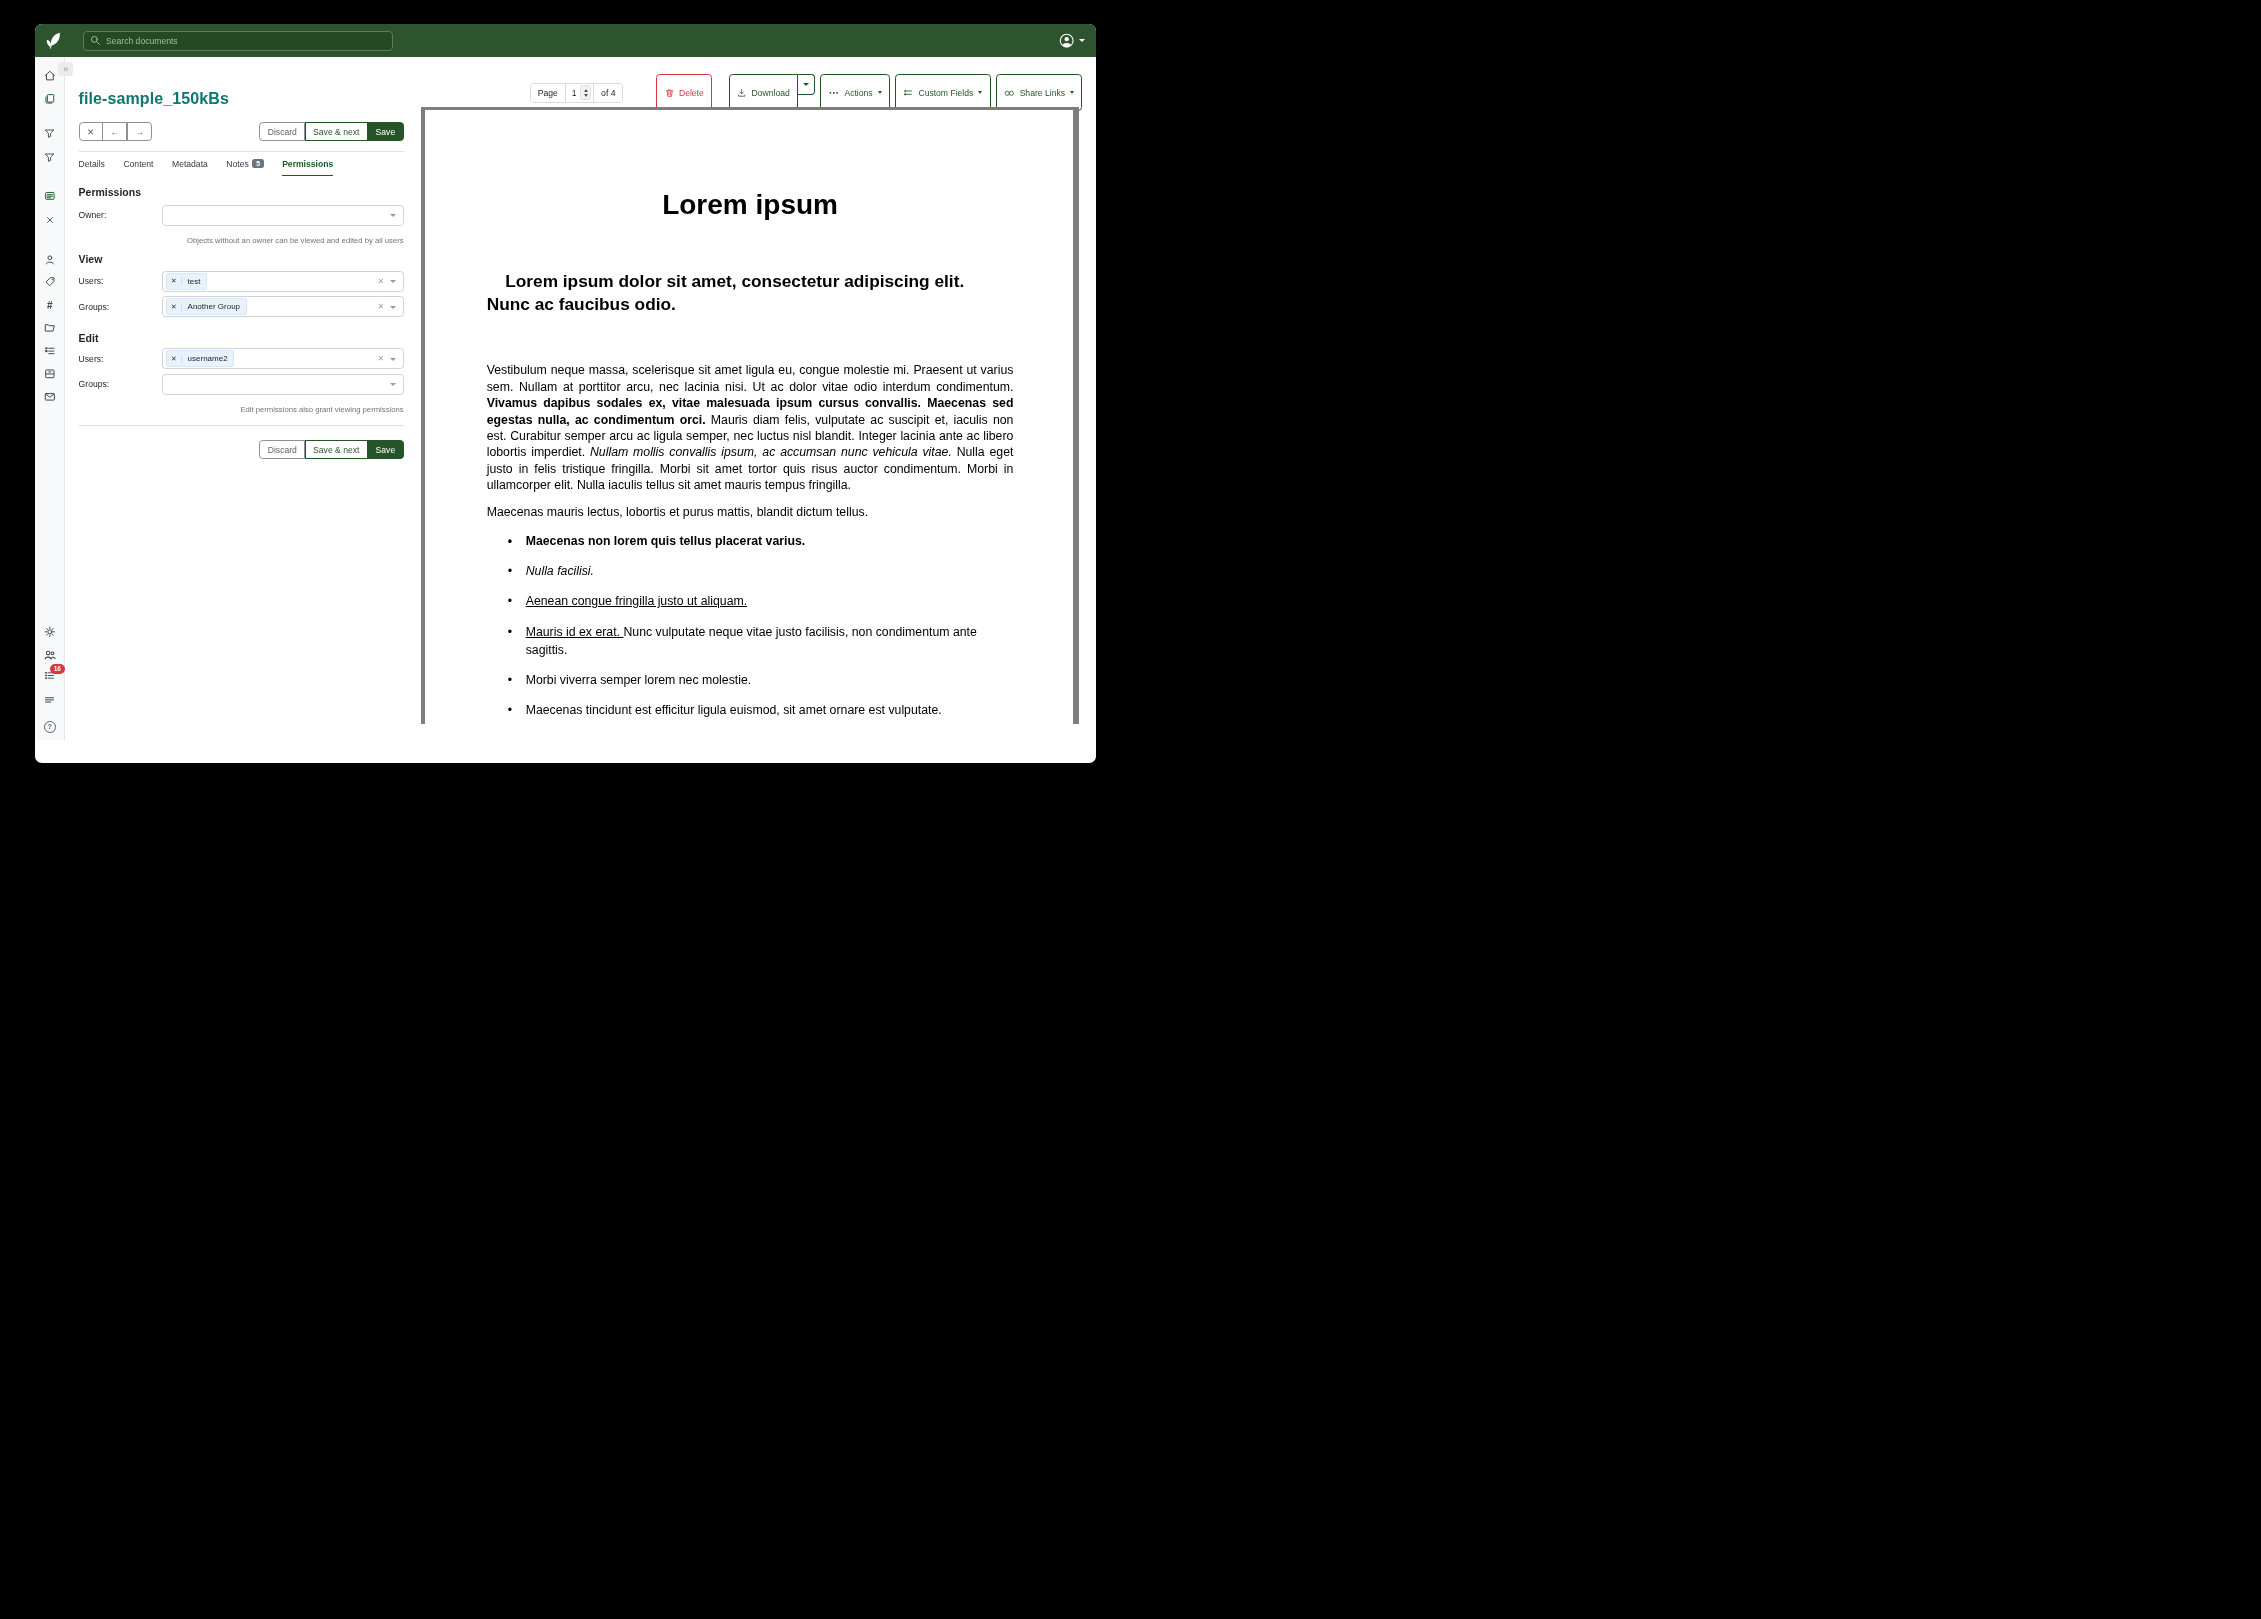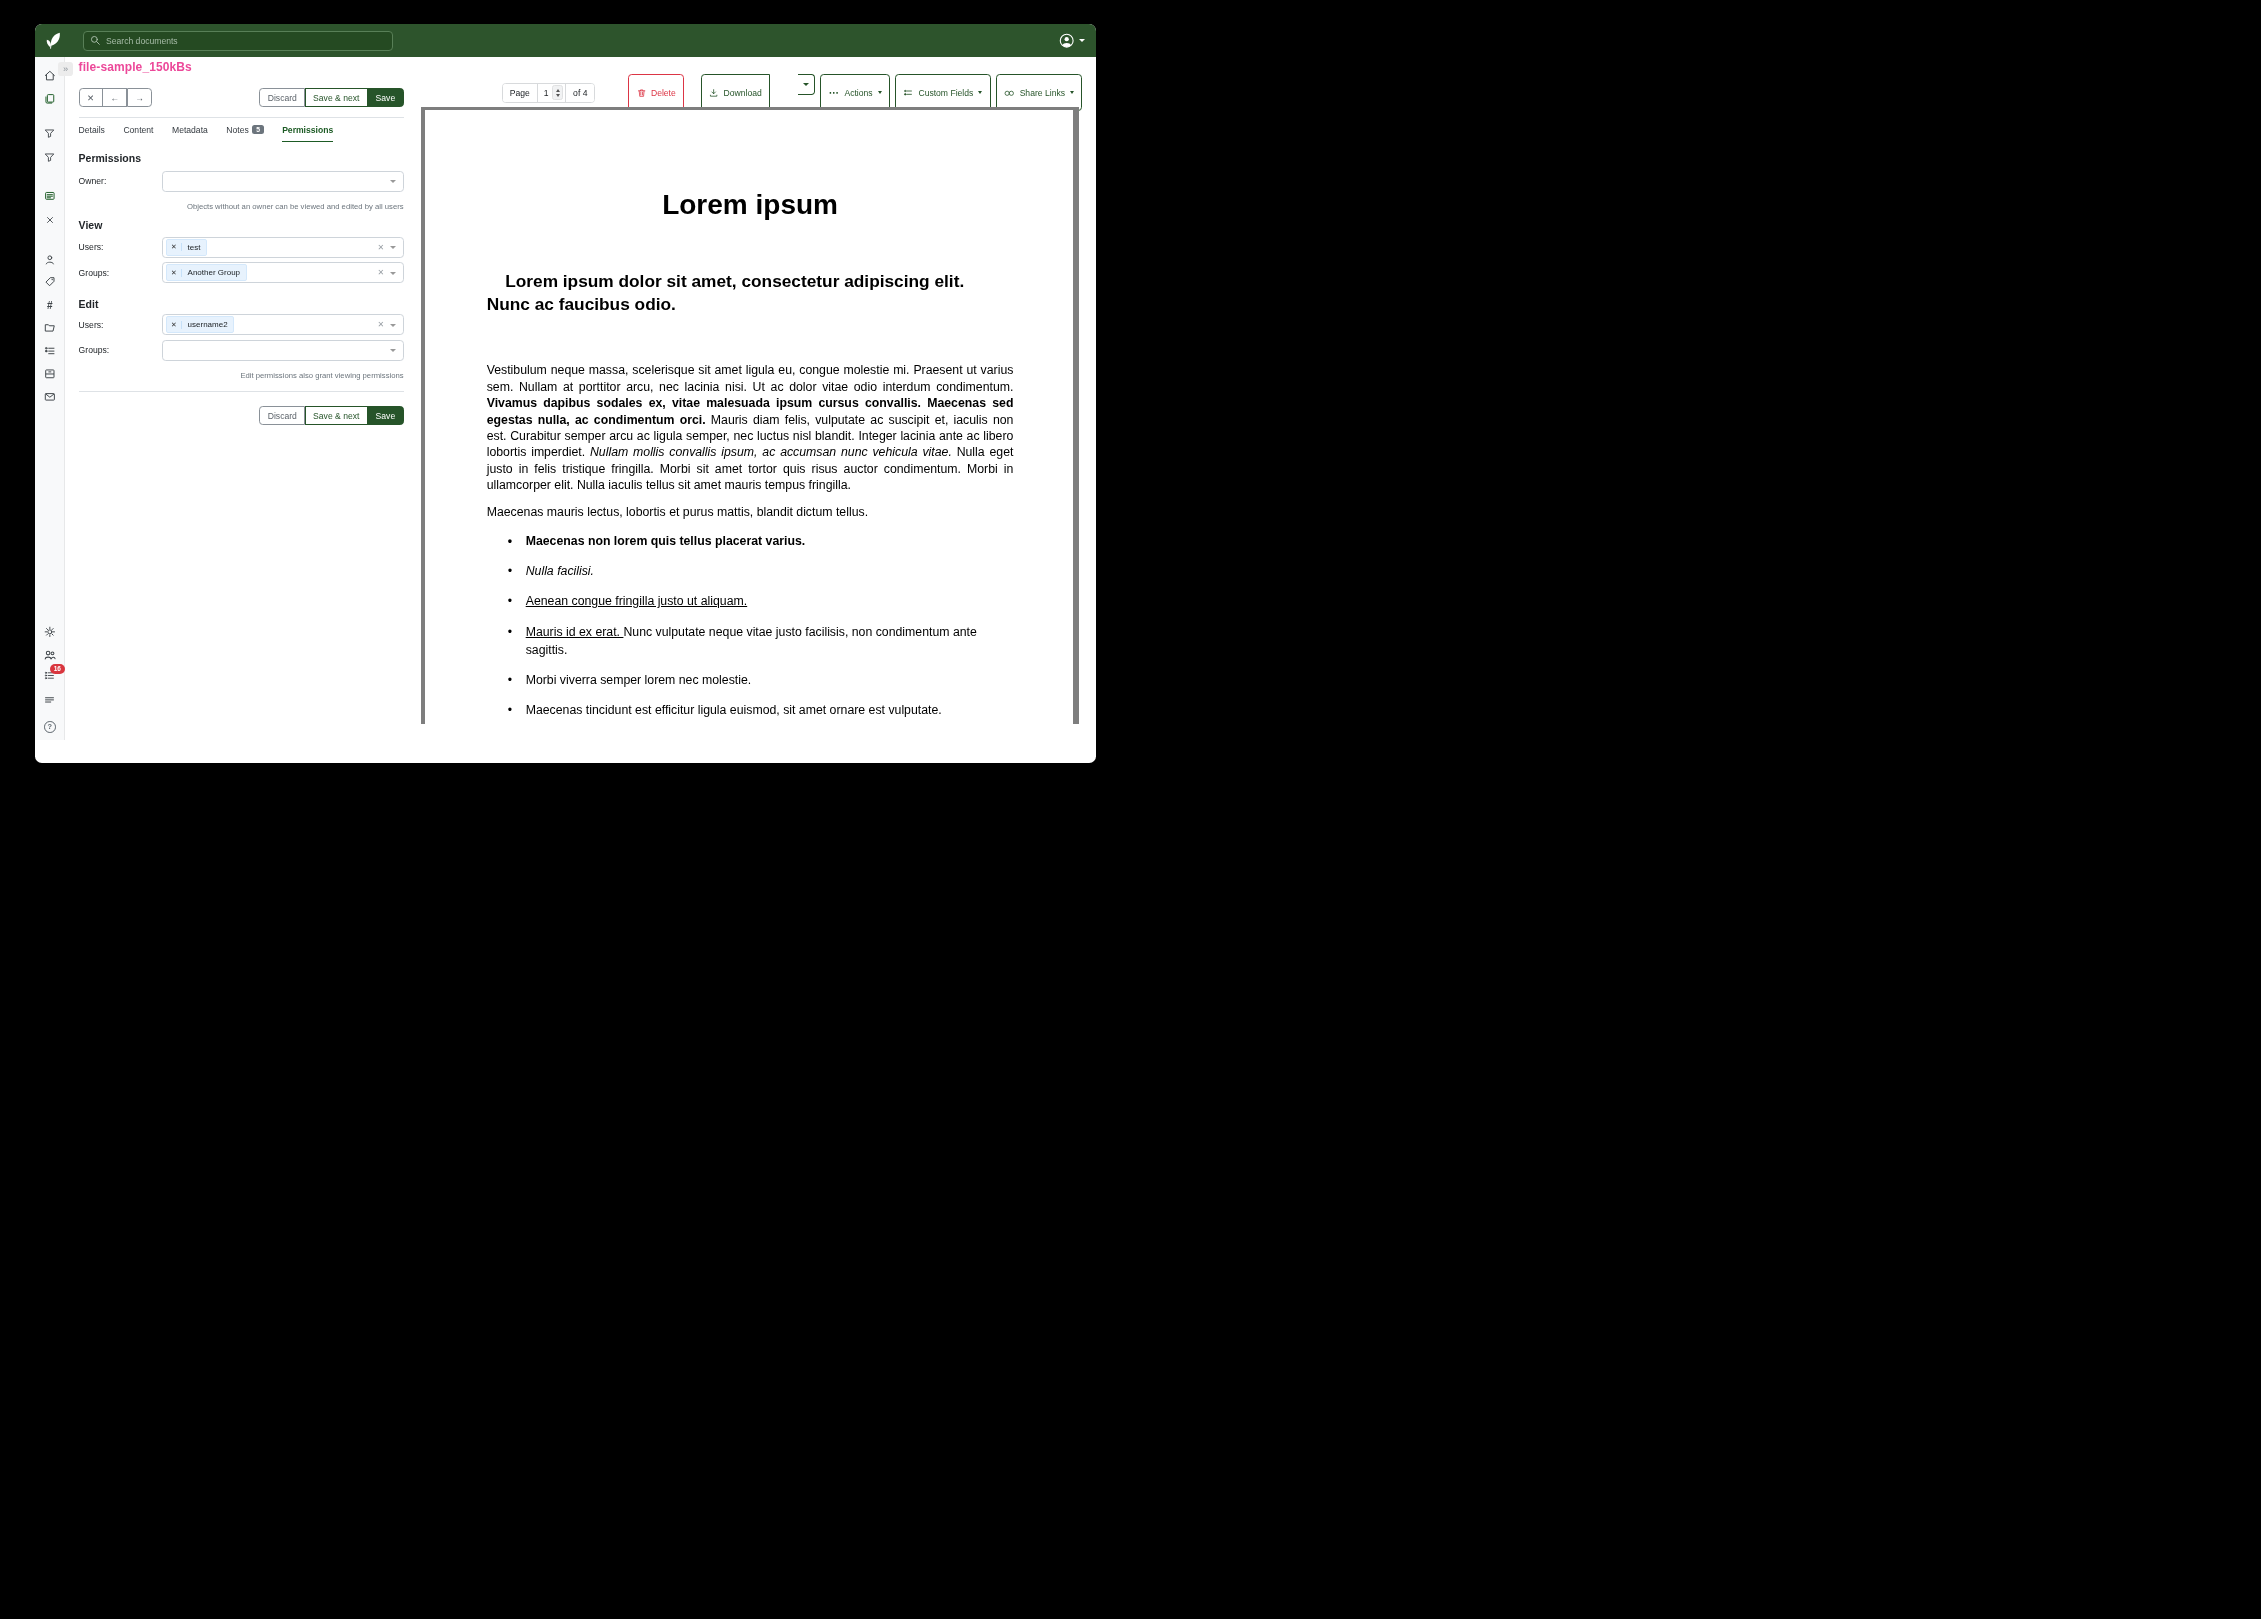--- a/index.html
+++ b/index.html
@@ -36,21 +36,21 @@
   .side-icon.green{ color:#1d5b25; }
   .glyph{ font-size:10px; font-weight:700; color:#3f4549; }
   .task-badge{ position:absolute; left:15px; top:607px; background:#d9363e; color:#fff; font-size:6.5px; font-weight:700; border-radius:5px; padding:1.2px 3.7px; line-height:1.1; }
   .help-circle{ width:11.7px; height:11.7px; border:0.9px solid #5d666d; border-radius:50%; color:#5d666d; font-size:7.4px; font-weight:700; display:flex; align-items:center; justify-content:center; }
   .expand-btn{ position:absolute; left:23px; top:5px; width:15px; height:14px; background:#ececec; border-radius:3.1px; color:#8e959b; font-size:9.3px; display:flex; align-items:center; justify-content:center; z-index:5; cursor:pointer; }
 
   .content{ position:relative; flex:1; background:#fff; }
 
   
   .left-pane{ position:absolute; left:13.6px; top:0; width:325px; }
-  .pane-title{ margin-top:3px; font-size:12px; font-weight:600; color:#ec4899; letter-spacing:0.1px; }
+  .pane-title{ margin-top:33px; font-size:16px; font-weight:600; color:#0f766e; letter-spacing:0.1px; }
   .nav-row{ margin-top:14px; display:flex; justify-content:space-between; align-items:center; }
   .btn{ font-family:inherit; font-size:8.6px; background:#fff; cursor:pointer; display:inline-flex; align-items:center; justify-content:center; }
   .grp{ display:inline-flex; }
   .grp .btn{ border:0.6px solid #8a9198; color:#5c636a; height:19px; padding:0 7.4px; margin-left:-0.6px; }
   .grp .btn:first-child{ border-radius:3.7px 0 0 3.7px; margin-left:0; }
   .grp .btn:last-child{ border-radius:0 3.7px 3.7px 0; }
   .save-grp{ display:inline-flex; }
   .save-grp .btn{ height:19px; padding:0 7.4px; margin-left:-0.6px; }
   .btn-discard{ border:0.6px solid #8a9198; color:#5c636a; border-radius:3.7px 0 0 3.7px; }
   .btn-savenext{ border:0.6px solid #265429; color:#265429; }
@@ -87,21 +87,21 @@
   .page-grp{ display:inline-flex; height:20.4px; border:0.6px solid #d8dadc; border-radius:3.7px; overflow:hidden; margin-right:33px; background:#fff; }
   .page-seg{ display:flex; align-items:center; padding:0 6.8px; font-size:8.6px; color:#212529; background:#fff; }
   .page-input-wrap{ display:flex; align-items:center; border-left:0.6px solid #d8dadc; border-right:0.6px solid #d8dadc; padding:0 1.9px 0 3.7px; }
   .page-input-wrap input{ width:10px; border:none; outline:none; font-size:8.6px; font-family:inherit; color:#212529; text-align:center; }
   .spinner{ display:flex; flex-direction:column; gap:1.9px; background:#f1f2f3; border:0.6px solid #e0e1e2; border-radius:2.5px; padding:2.5px 2.5px; margin-left:1.2px; }
   .spin-up{ width:0;height:0;border-left:2.5px solid transparent;border-right:2.5px solid transparent;border-bottom:3.1px solid #555; }
   .spin-down{ width:0;height:0;border-left:2.5px solid transparent;border-right:2.5px solid transparent;border-top:3.1px solid #555; }
   .tb-btn{ height:37px; border-radius:3.7px; border:0.6px solid #265429; color:#265429; background:#fff; display:inline-flex; align-items:center; padding:0 7.4px; font-size:8.6px; gap:5px; cursor:pointer; }
   .tb-btn .caret-down{ color:#265429; border-left-width:2.8px; border-right-width:2.8px; border-top-width:3.1px; }
   .tb-btn.danger{ border-color:#dc3545; color:#dc3545; margin-right:16.7px; }
-  .split{ display:inline-flex; margin-right:5px;gap:28px; }
+  .split{ display:inline-flex; margin-right:5px; }
   .split .tb-btn{ border-radius:3.7px 0 0 3.7px; }
   .split .split-caret{ width:17.3px; height:20.4px; border:0.6px solid #265429; border-left:none; border-radius:0 3.7px 3.7px 0; display:flex; align-items:center; justify-content:center; cursor:pointer; }
   .split .split-caret .caret-down{ color:#265429; }
   .mr8{ margin-right:5px; }
   .dots{ font-size:10px; font-weight:700; letter-spacing:0.6px; line-height:0; }
 
   
   .preview{ position:absolute; left:356px; top:50px; width:658px; height:617px; background:#7e7e7e; padding:3.1px 5.6px 0 3.7px; }
   .sheet{ width:100%; height:614px; background:#fff; overflow:hidden; padding:0 60px 0 62px; color:#000; font-family:"Liberation Sans","DejaVu Sans",sans-serif; }
   .doc-title{ margin-top:79px; font-size:28px; font-weight:700; text-align:center; line-height:1.15; }

